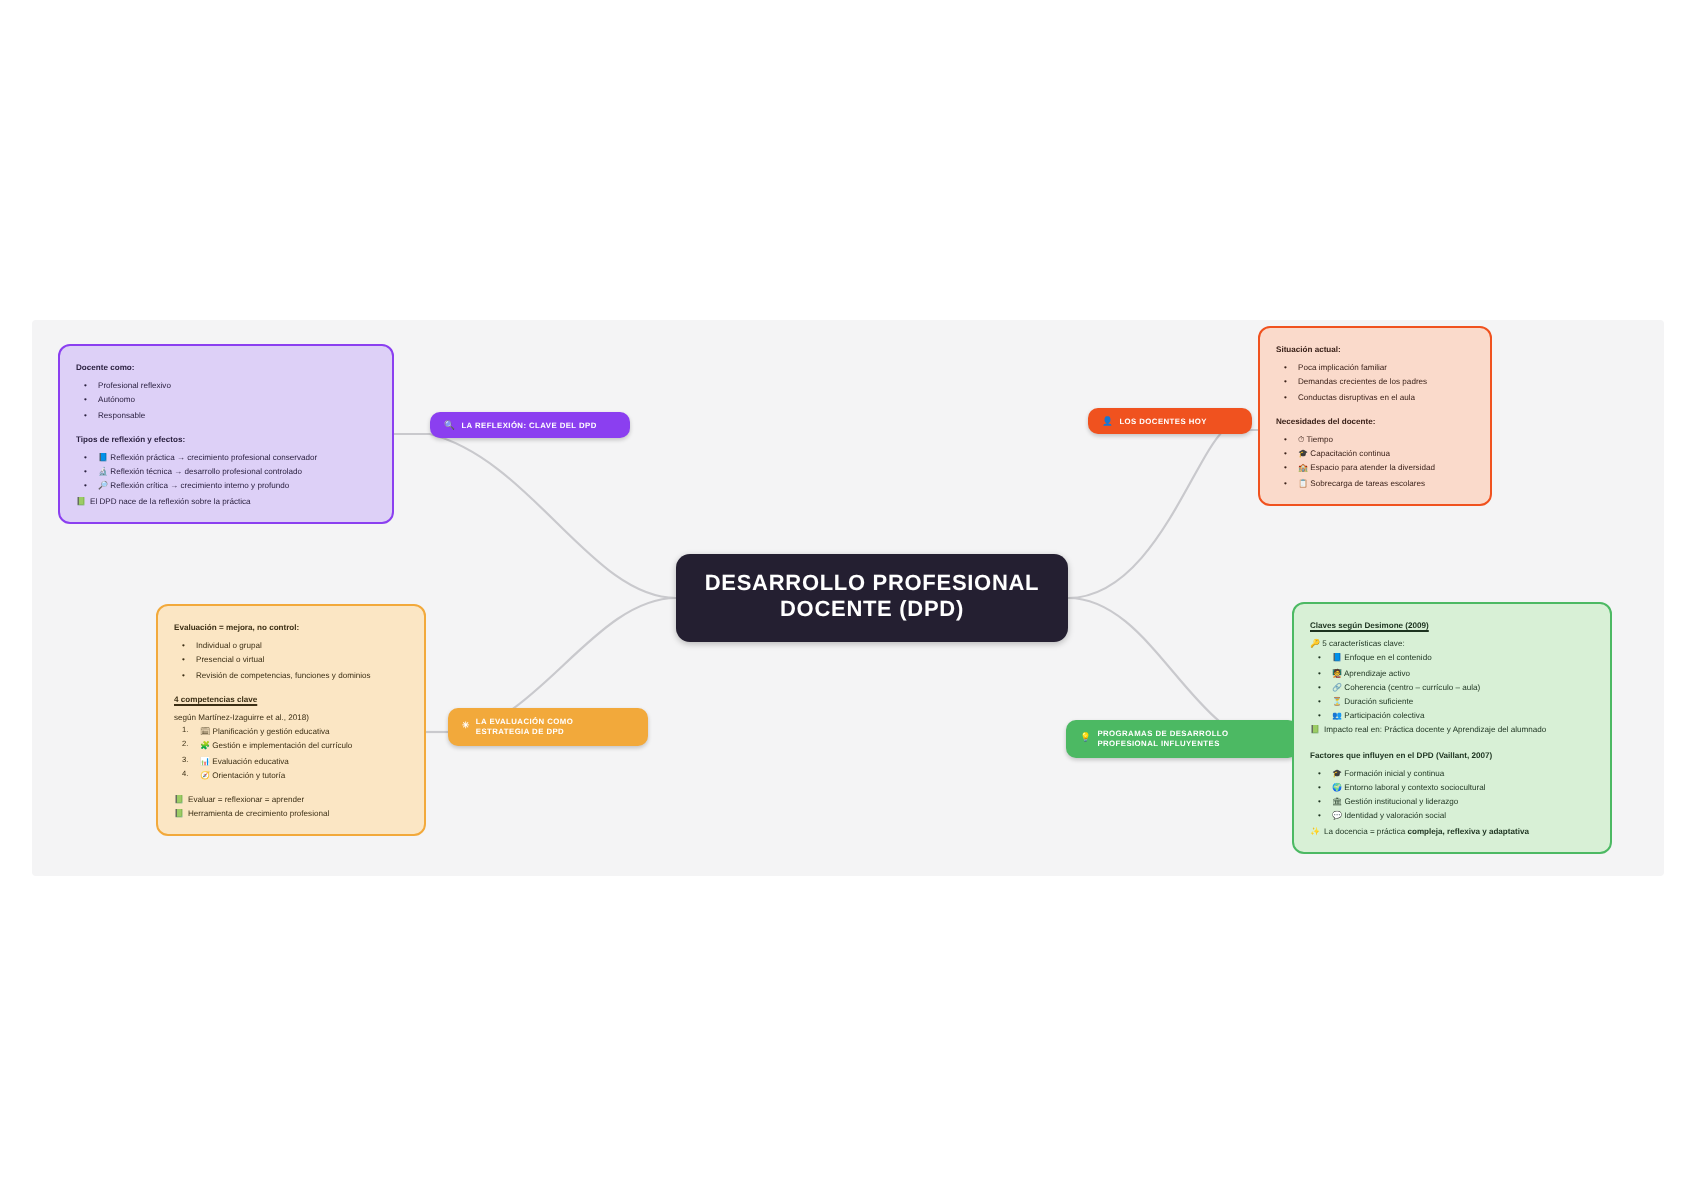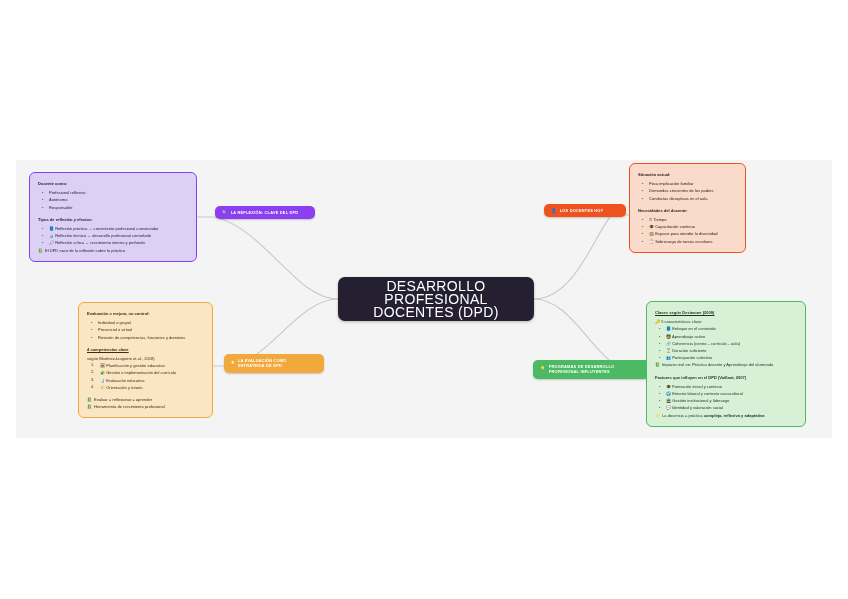--- a/index.html
+++ b/index.html
@@ -12,21 +12,21 @@
     position:absolute;left:16px;top:160px;width:816px;height:278px;
     background:#f4f4f5;border-radius:2px;overflow:hidden;
   }
   #links{position:absolute;left:0;top:0;width:816px;height:278px;}
 
   
   .center-node{
     position:absolute;left:322px;top:117px;width:196px;height:44px;
     background:#241f31;border-radius:7px;
     display:flex;flex-direction:column;align-items:center;justify-content:center;
-    color:#ffffff;font-size:14px;font-weight:400;letter-spacing:.35px;line-height:13px;
+    color:#ffffff;font-size:11px;font-weight:700;letter-spacing:.35px;line-height:13px;
     text-align:center;box-shadow:0 1px 3px rgba(0,0,0,.25);
   }
 
   
   .pill{
     position:absolute;border-radius:5px;display:flex;align-items:center;gap:3px;
     padding:4px 7px;color:#fff;font-size:3.9px;font-weight:700;letter-spacing:.22px;
     line-height:5.4px;box-shadow:0 1px 2px rgba(0,0,0,.2);
   }
   .pill .ico{font-size:4.4px;line-height:1;flex:0 0 auto;}
@@ -74,21 +74,21 @@
         <path d="M518,139 C560,139 580,210 619,212"></path>
         <path d="M181,57 L199,57"></path>
         <path d="M596,55 L613,55"></path>
         <path d="M197,206 L208,206"></path>
         <path d="M619,212 L630,212"></path>
       </g>
     </svg>
 
     <div class="center-node">
       <span>DESARROLLO PROFESIONAL</span>
-      <span>DOCENTES (DPD)</span>
+      <span>DOCENTE (DPD)</span>
     </div>
 
     <div class="pill pill-reflexion">
       <span class="ico">🔍</span>
       <span class="ptxt">LA REFLEXIÓN: CLAVE DEL DPD</span>
     </div>
     <div class="pill pill-docentes">
       <span class="ico">👤</span>
       <span class="ptxt">LOS DOCENTES HOY</span>
     </div>

